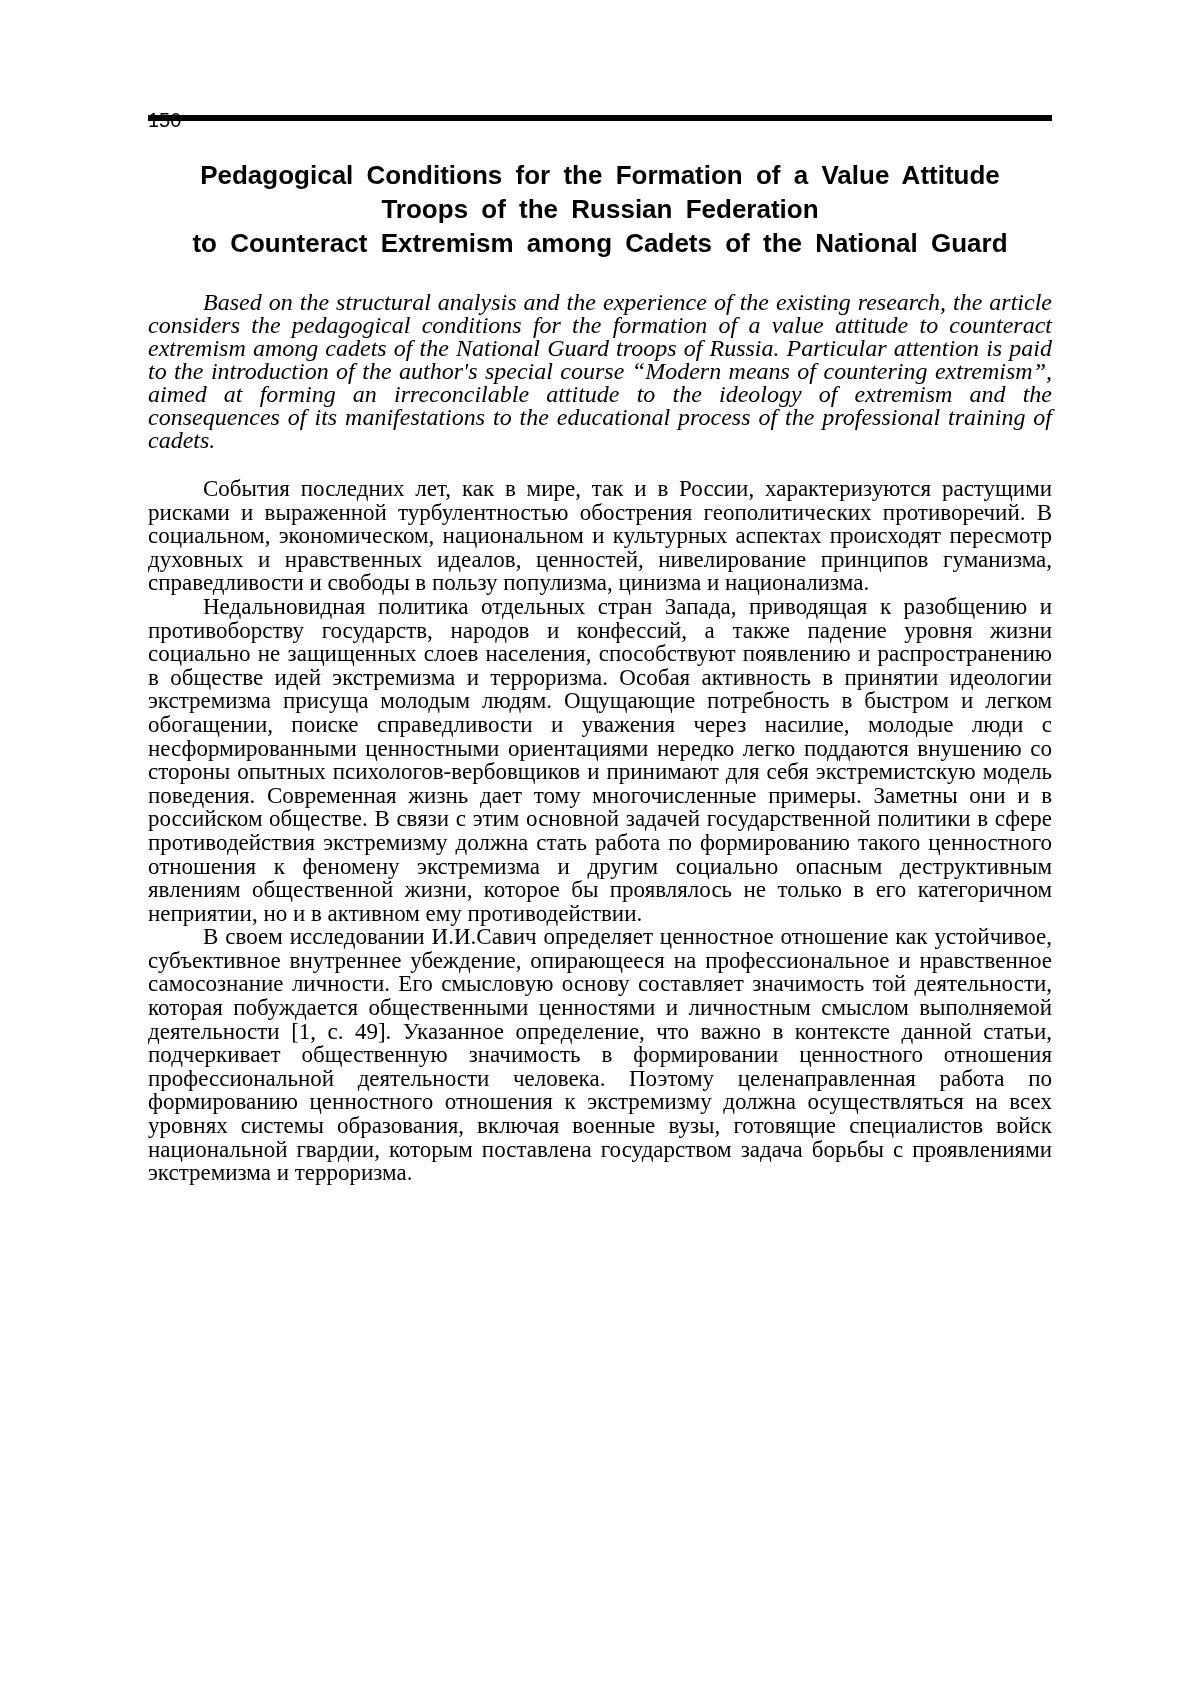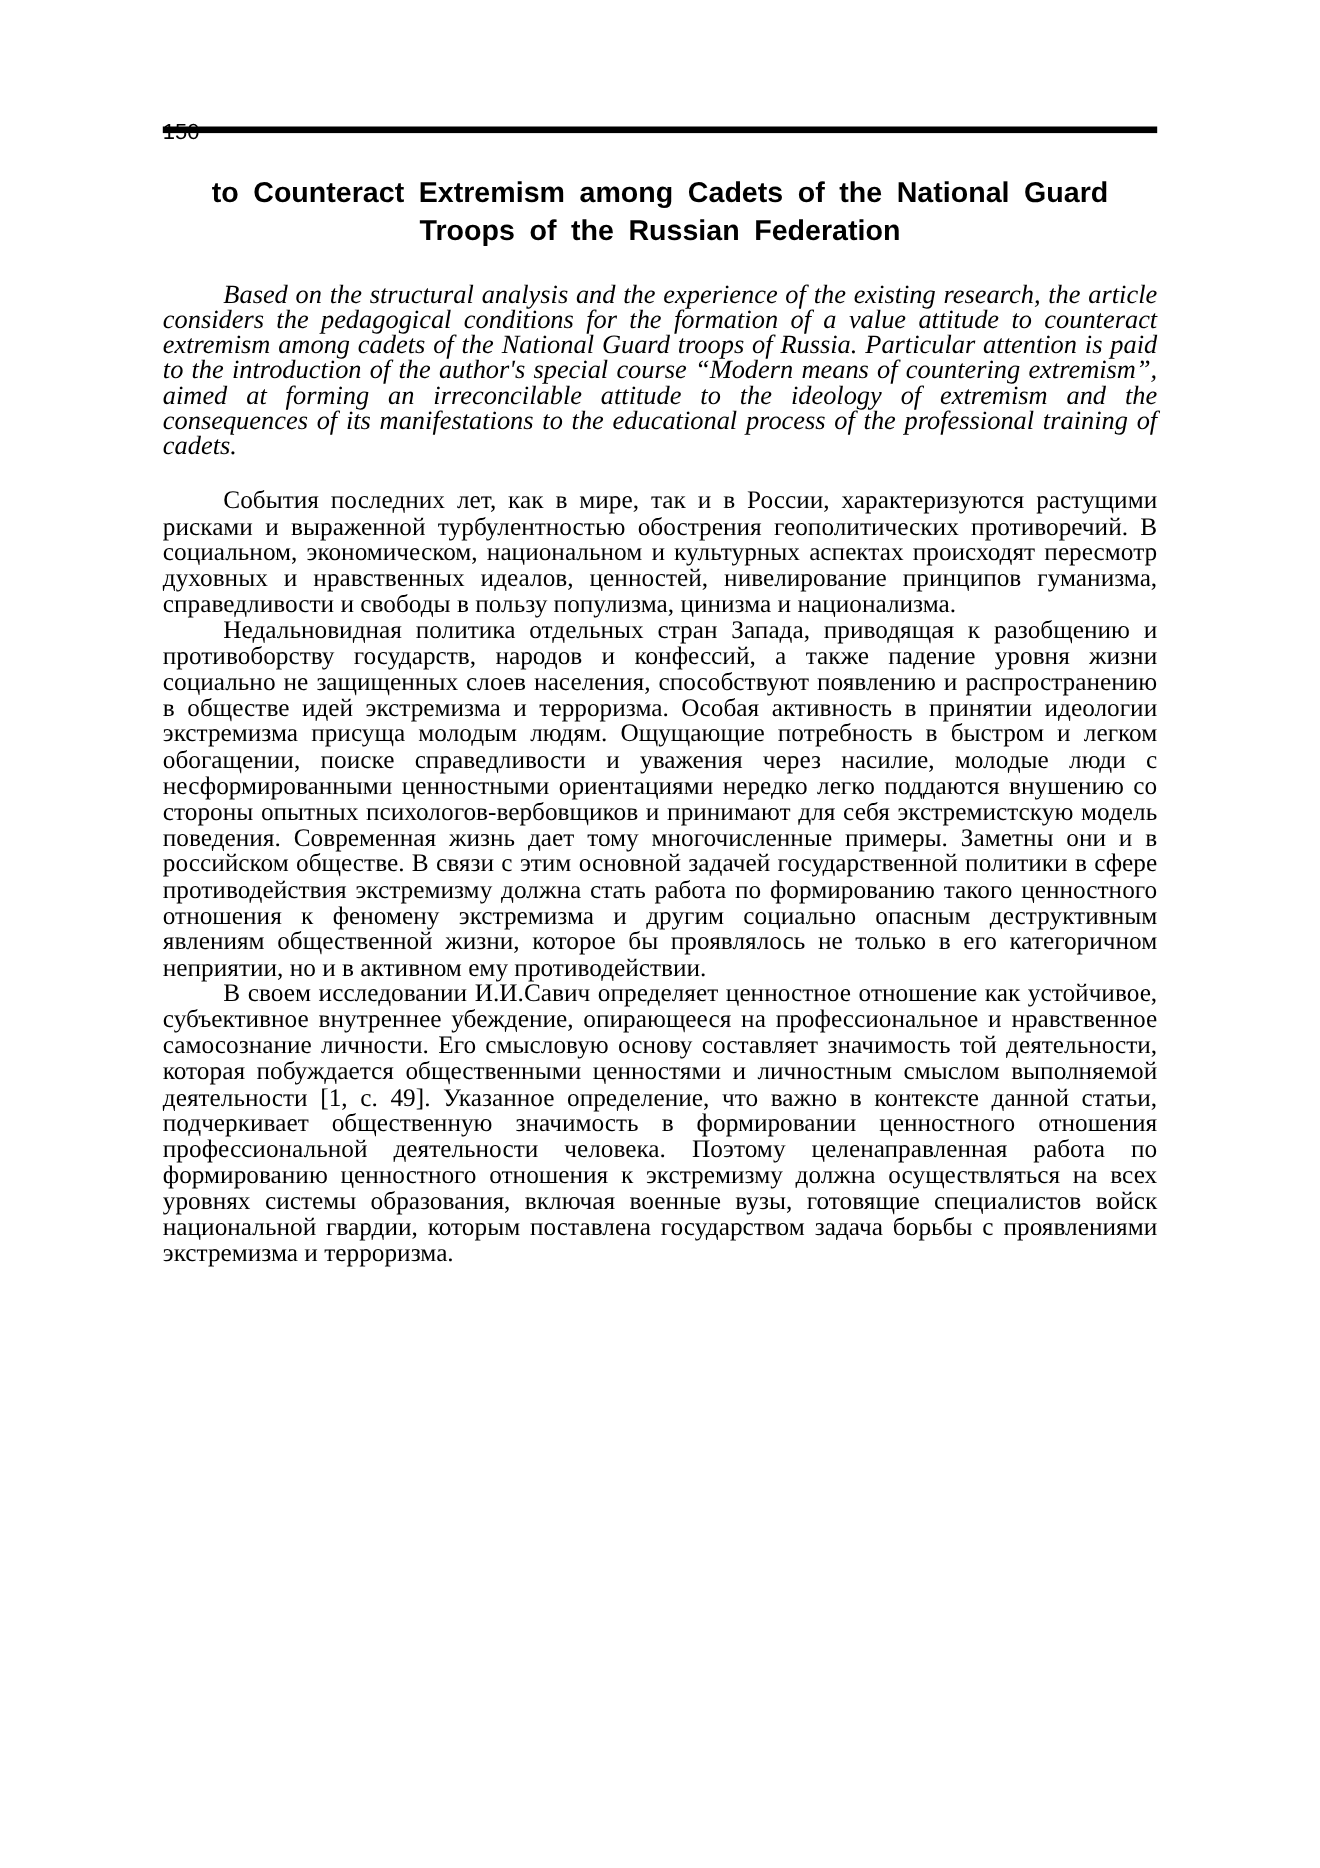--- a/index.html
+++ b/index.html
@@ -82,22 +82,23 @@
 <div class="page">
 
   <div class="header">
     <span class="page-num">150</span>
   </div>
 
   <div class="header-rule"></div>
 
 
   <h1 class="title">
+    <span class="title-line">Pedagogical Conditions for the Formation of a Value Attitude</span>
+    <span class="title-line">Troops of the Russian Federation</span>
     <span class="title-line">to Counteract Extremism among Cadets of the National Guard</span>
-    <span class="title-line">Troops of the Russian Federation</span>
   </h1>
 
   <div class="abstract-block">
     <p class="abstract">Based on the structural analysis and the experience of the existing research, the article considers the pedagogical conditions for the formation of a value attitude to counteract extremism among cadets of the National Guard troops of Russia. Particular attention is paid to the introduction of the author's special course “Modern means of countering extremism”, aimed at forming an irreconcilable attitude to the ideology of extremism and the consequences of its manifestations to the educational process of the professional training of cadets.</p>
   </div>
 
   <div class="body-block">
     <p class="body-para">События последних лет, как в мире, так и в России, характеризуются растущими рисками и выраженной турбулентностью обострения геополитических противоречий. В социальном, экономическом, национальном и культурных аспектах происходят пересмотр духовных и нравственных идеалов, ценностей, нивелирование принципов гуманизма, справедливости и свободы в пользу популизма, цинизма и национализма.</p>
     <p class="body-para">Недальновидная политика отдельных стран Запада, приводящая к разобщению и противоборству государств, народов и конфессий, а также падение уровня жизни социально не защищенных слоев населения, способствуют появлению и распространению в обществе идей экстремизма и терроризма. Особая активность в принятии идеологии экстремизма присуща молодым людям. Ощущающие потребность в быстром и легком обогащении, поиске справедливости и уважения через насилие, молодые люди с несформированными ценностными ориентациями нередко легко поддаются внушению со стороны опытных психологов-вербовщиков и принимают для себя экстремистскую модель поведения. Современная жизнь дает тому многочисленные примеры. Заметны они и в российском обществе. В связи с этим основной задачей государственной политики в сфере противодействия экстремизму должна стать работа по формированию такого ценностного отношения к феномену экстремизма и другим социально опасным деструктивным явлениям общественной жизни, которое бы проявлялось не только в его категоричном неприятии, но и в активном ему противодействии.</p>
     <p class="body-para">В своем исследовании И.И.Савич определяет ценностное отношение как устойчивое, субъективное внутреннее убеждение, опирающееся на профессиональное и нравственное самосознание личности. Его смысловую основу составляет значимость той деятельности, которая побуждается общественными ценностями и личностным смыслом выполняемой деятельности [1, с. 49]. Указанное определение, что важно в контексте данной статьи, подчеркивает общественную значимость в формировании ценностного отношения профессиональной деятельности человека. Поэтому целенаправленная работа по формированию ценностного отношения к экстремизму должна осуществляться на всех уровнях системы образования, включая военные вузы, готовящие специалистов войск национальной гвардии, которым поставлена государством задача борьбы с проявлениями экстремизма и терроризма.</p>

